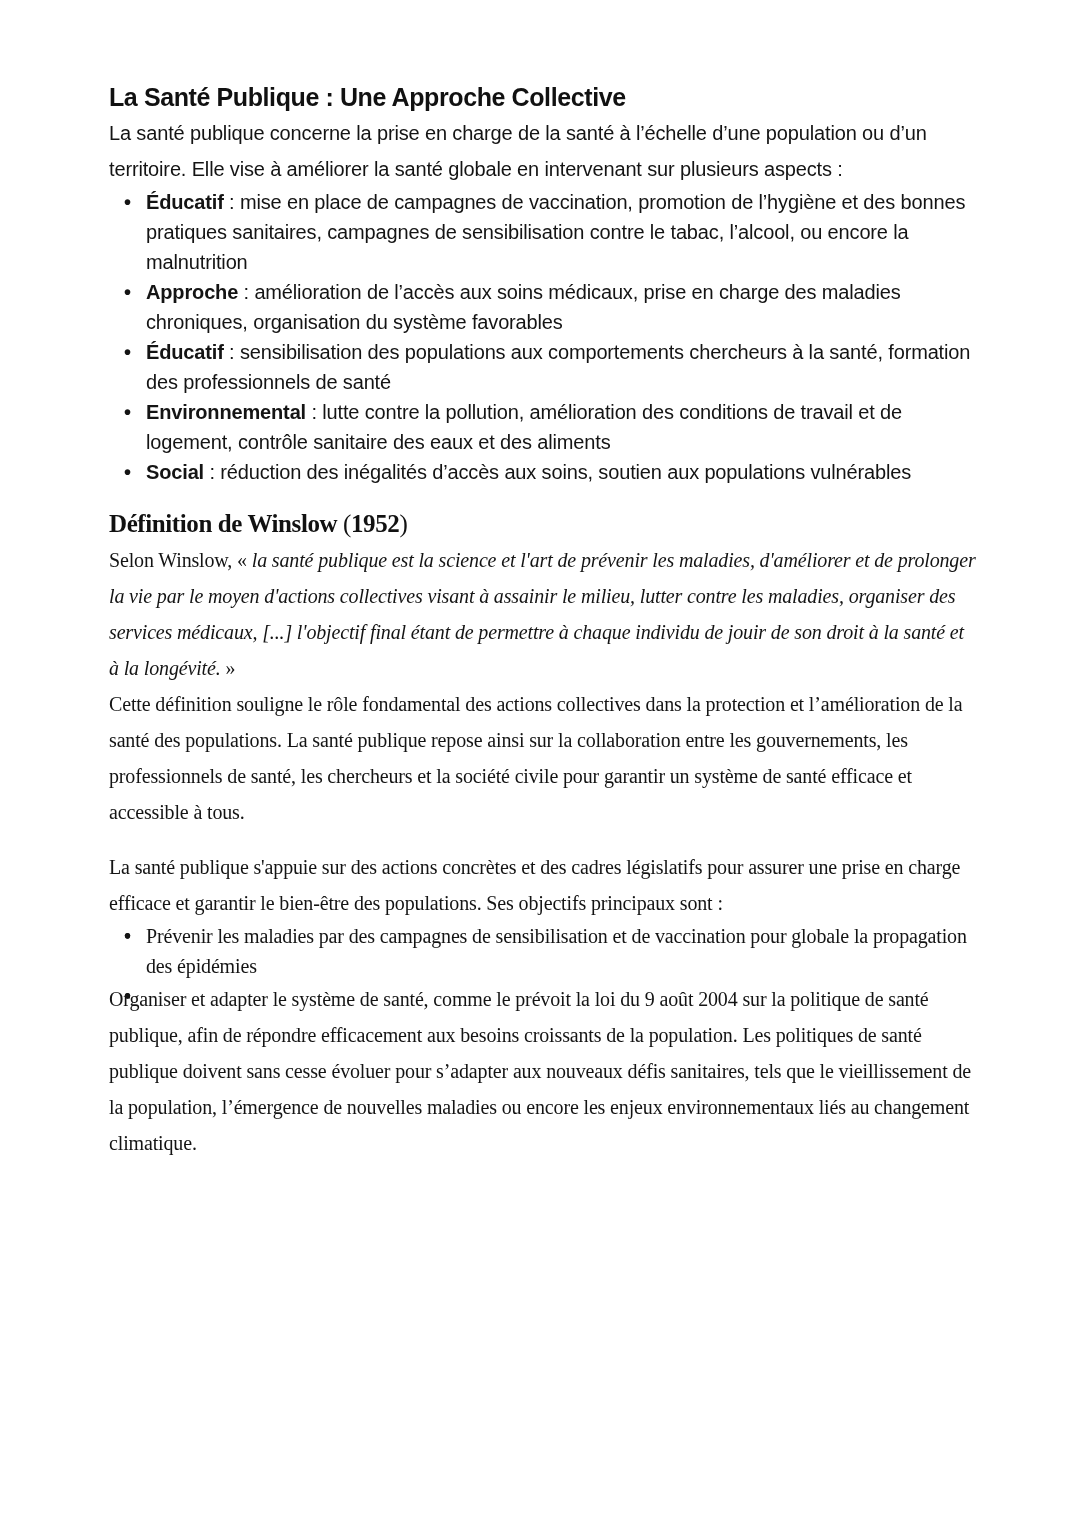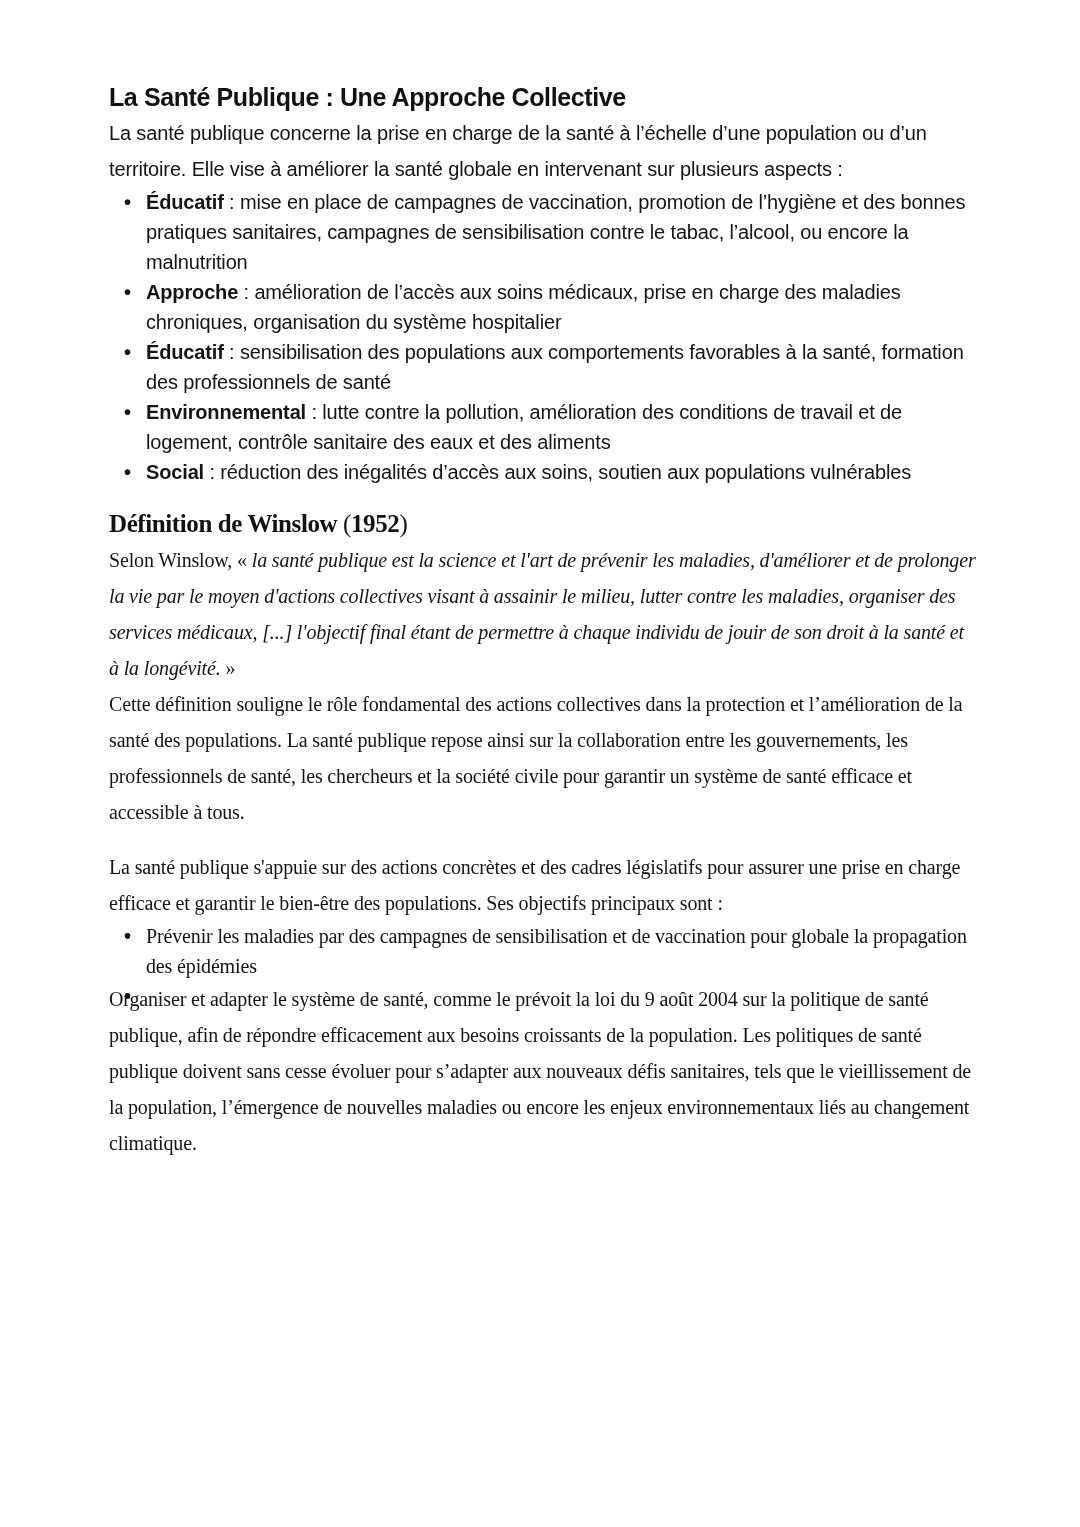--- a/index.html
+++ b/index.html
@@ -65,24 +65,24 @@
 <div class="page">
 
   <div class="section">
     <h2>La Santé Publique : Une Approche Collective</h2>
     <p>La santé publique concerne la prise en charge de la santé à l’échelle d’une population ou d’un territoire. Elle vise à améliorer la santé globale en intervenant sur plusieurs aspects :</p>
     <ul>
       <li>
         <span class="bullet">•</span><b>Éducatif</b><span> : </span><span>mise en place de campagnes de vaccination, promotion de l’hygiène et des bonnes pratiques sanitaires, campagnes de sensibilisation contre le tabac, l’alcool, ou encore la malnutrition</span>
       </li>
       <li>
-        <span class="bullet">•</span><b>Approche</b><span> : </span><span>amélioration de l’accès aux soins médicaux, prise en charge des maladies chroniques, organisation du système hospitalier</span>
+        <span class="bullet">•</span><b>Approche</b><span> : </span><span>amélioration de l’accès aux soins médicaux, prise en charge des maladies chroniques, organisation du système favorables</span>
       </li>
       <li>
-        <span class="bullet">•</span><b>Éducatif</b><span> : </span><span>sensibilisation des populations aux comportements favorables à la santé, formation des professionnels de santé</span>
+        <span class="bullet">•</span><b>Éducatif</b><span> : </span><span>sensibilisation des populations aux comportements chercheurs à la santé, formation des professionnels de santé</span>
       </li>
       <li>
         <span class="bullet">•</span><b>Environnemental</b><span> : </span><span>lutte contre la pollution, amélioration des conditions de travail et de logement, contrôle sanitaire des eaux et des aliments</span>
       </li>
       <li>
         <span class="bullet">•</span><b>Social</b><span> : </span><span>réduction des inégalités d’accès aux soins, soutien aux populations vulnérables</span>
       </li>
     </ul>
   </div>
 

